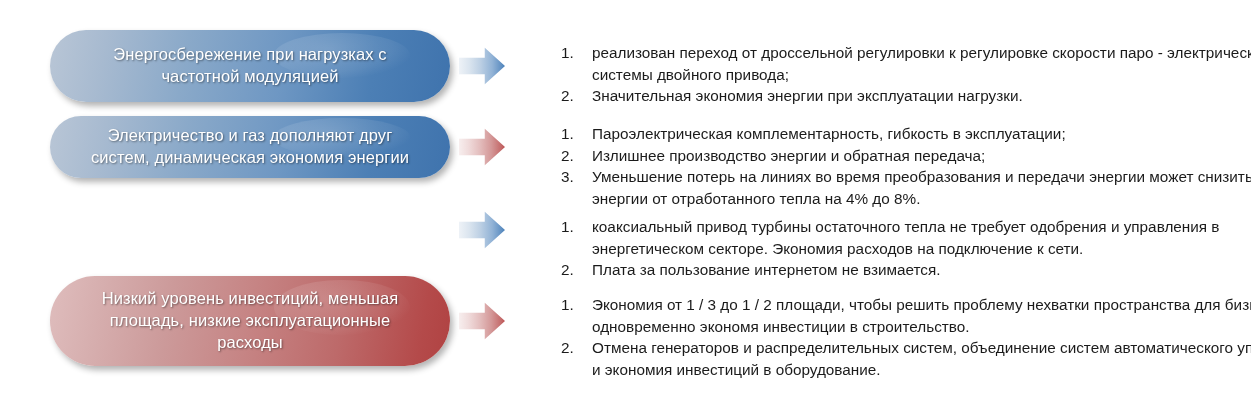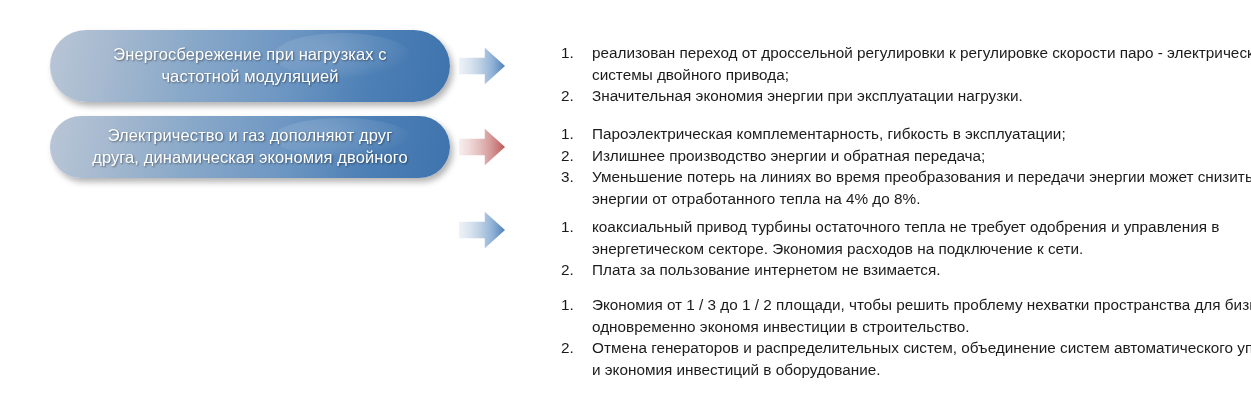--- a/index.html
+++ b/index.html
@@ -145,29 +145,37 @@
     <div class="pill pill-blue">
       <div class="pill-label">Энергосбережение при нагрузках с
 частотной модуляцией</div>
     </div>
     <div class="arrow arrow-blue"></div>
   </div>
 
   <div class="row row-2">
     <div class="pill pill-blue">
       <div class="pill-label">Электричество и газ дополняют друг
-друга, динамическая экономия двойного</div>
+систем, динамическая экономия энергии</div>
     </div>
     <div class="arrow arrow-red"></div>
   </div>
 
   <div class="row row-3">
     <div class="arrow arrow-blue"></div>
   </div>
 
+  <div class="row row-4">
+    <div class="pill pill-red">
+      <div class="pill-label">Низкий уровень инвестиций, меньшая
+площадь, низкие эксплуатационные
+расходы</div>
+    </div>
+    <div class="arrow arrow-red"></div>
+  </div>
 
   <div class="lists">
 
     <ol class="list-group g1">
       <li class="li">
         <span class="li-num">1.</span>
         <span class="li-text">реализован переход от дроссельной регулировки к регулировке скорости паро - электрической системы двойного привода;</span>
       </li>
       <li class="li">
         <span class="li-num">2.</span>

